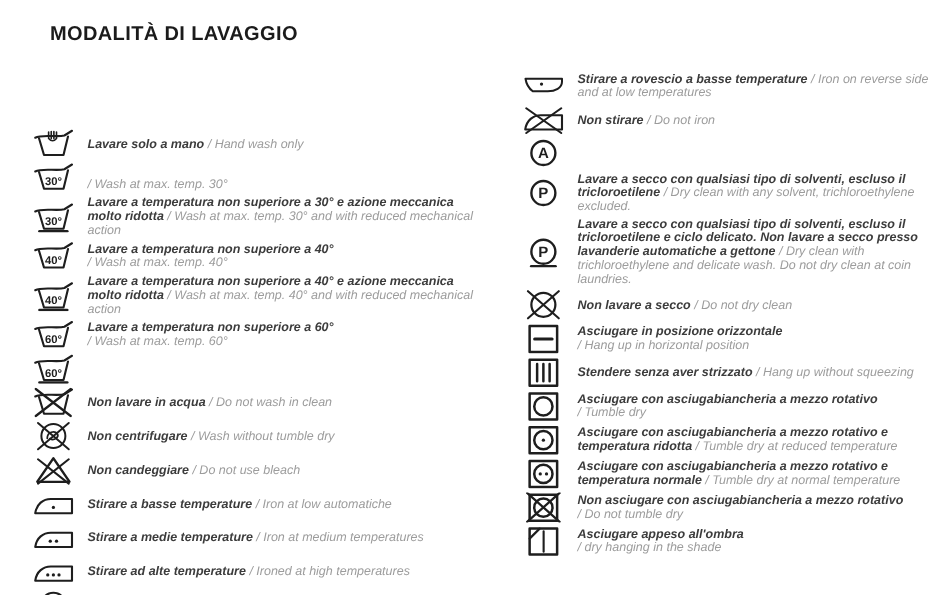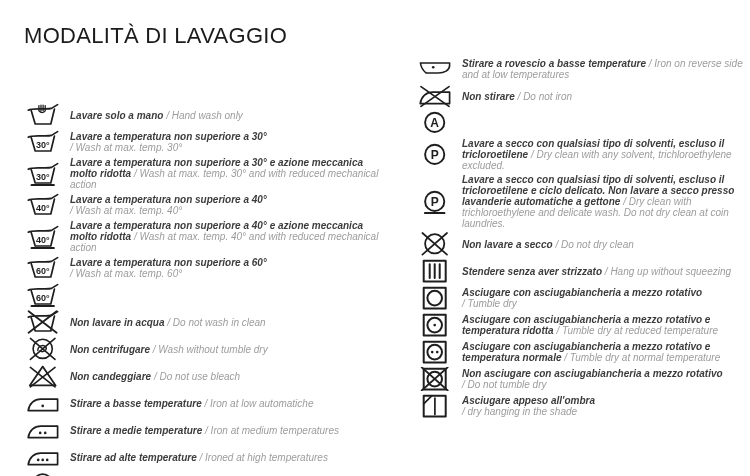--- a/index.html
+++ b/index.html
@@ -2,22 +2,22 @@
 <html><head>
 <meta charset="utf-8">
 <style>
   html,body{margin:0;padding:0;}
   body{
     width:750px;height:476px;background:#ffffff;
     font-family:"Liberation Sans", sans-serif;
     position:relative;overflow:hidden;color:#3c3c3c;
   }
   .page-title{
-    position:absolute;left:24px;top:8px;
-    font-size:22px;font-weight:normal;color:#1b1b1b;letter-spacing:.3px;
+    position:absolute;left:40px;top:8px;
+    font-size:16px;font-weight:bold;color:#1b1b1b;letter-spacing:.3px;
   }
   .col{position:absolute;top:57px;}
   #col-left{left:27px;width:352px;margin-top:46px;}
   #col-right{left:419px;width:324px;}
   .row{display:flex;align-items:center;margin-bottom:3px;min-height:24px;}
   .icon{flex:0 0 32px;margin-right:11px;line-height:0;}
   .txt{margin:0;font-size:10px;line-height:11px;font-style:italic;color:#3c3c3c;}
   .it{font-weight:bold;}
   .en{color:#9c9c9c;font-weight:normal;}
 </style>
@@ -33,21 +33,21 @@
           <path d="M11.9 2.6 V7.8 M14 2.2 V7.8 M16.1 2.2 V7.8 M18.2 2.6 V7.8 M11.9 7.8 Q15.1 11.4, 18.2 7.8" stroke-width="1.3"></path>
         </svg></span>
       <p class="txt"><span class="it">Lavare solo a mano</span> <span class="en">/ Hand wash only</span></p>
     </div>
     <div class="row">
       <span class="icon"><svg width="32" height="24" viewBox="0 0 32 24" fill="none" stroke="#1e1e1e" stroke-linecap="round" stroke-linejoin="round" stroke-width="1.7">
           <path d="M1.2 7.2 C6.5 4.2, 18.5 7, 24.5 5.4 L30.6 1.6"></path>
           <path d="M4.2 7.6 L8.2 21 L23.8 21 L27.4 6.2"></path>
           <text x="15.8" y="18.4" text-anchor="middle" font-size="9" font-weight="bold" font-style="normal" fill="#1e1e1e" stroke="none">30°</text>
         </svg></span>
-      <p class="txt"><span class="it">Lavare a temperatura non superiore a 30°</span><br><span class="en">/ Wash at max. temp. 30°</span></p>
+      <p class="txt"><br><span class="en">/ Wash at max. temp. 30°</span></p>
     </div>
     <div class="row">
       <span class="icon"><svg width="32" height="24" viewBox="0 0 32 24" fill="none" stroke="#1e1e1e" stroke-linecap="round" stroke-linejoin="round" stroke-width="1.7">
           <path d="M1.2 7.2 C6.5 4.2, 18.5 7, 24.5 5.4 L30.6 1.6"></path>
           <path d="M4.2 7.6 L8.2 21 L23.8 21 L27.4 6.2"></path>
           <text x="15.8" y="18.4" text-anchor="middle" font-size="9" font-weight="bold" font-style="normal" fill="#1e1e1e" stroke="none">30°</text>
           <path d="M4.6 23 H26.8" stroke-width="2.1"></path>
         </svg></span>
       <p class="txt"><span class="it">Lavare a temperatura non superiore a 30° e azione meccanica molto ridotta</span> <span class="en">/ Wash at max. temp. 30° and with reduced mechanical action</span></p>
     </div>
@@ -178,20 +178,27 @@
     <div class="row">
       <span class="icon"><svg width="32" height="24" viewBox="0 0 32 24" fill="none" stroke="#1e1e1e" stroke-linecap="round" stroke-linejoin="round" stroke-width="1.7">
           <circle cx="15.7" cy="11.8" r="9.6" stroke-width="1.8"></circle>
           <path d="M3.4 1 L28 22.6 M28 1 L3.4 22.6" stroke-width="1.7"></path>
         </svg></span>
       <p class="txt"><span class="it">Non lavare a secco</span> <span class="en">/ Do not dry clean</span></p>
     </div>
     <div class="row">
       <span class="icon"><svg width="32" height="24" viewBox="0 0 32 24" fill="none" stroke="#1e1e1e" stroke-linecap="round" stroke-linejoin="round" stroke-width="1.7">
           <rect x="4.7" y="1.7" width="22" height="20.8" stroke-width="2"></rect>
+          <path d="M8.7 12.1 H22.7" stroke-width="2.4"></path>
+        </svg></span>
+      <p class="txt"><span class="it">Asciugare in posizione orizzontale</span><br><span class="en">/ Hang up in horizontal position</span></p>
+    </div>
+    <div class="row">
+      <span class="icon"><svg width="32" height="24" viewBox="0 0 32 24" fill="none" stroke="#1e1e1e" stroke-linecap="round" stroke-linejoin="round" stroke-width="1.7">
+          <rect x="4.7" y="1.7" width="22" height="20.8" stroke-width="2"></rect>
           <path d="M10.7 5.2 V19 M15.7 5.2 V19 M20.7 5.2 V19" stroke-width="2"></path>
         </svg></span>
       <p class="txt"><span class="it">Stendere senza aver strizzato</span> <span class="en">/ Hang up without squeezing</span></p>
     </div>
     <div class="row">
       <span class="icon"><svg width="32" height="24" viewBox="0 0 32 24" fill="none" stroke="#1e1e1e" stroke-linecap="round" stroke-linejoin="round" stroke-width="1.7">
           <rect x="4.7" y="1.7" width="22" height="20.8" stroke-width="2"></rect>
           <circle cx="15.7" cy="12.1" r="7.3" stroke-width="2"></circle>
         </svg></span>
       <p class="txt"><span class="it">Asciugare con asciugabiancheria a mezzo rotativo</span><br><span class="en">/ Tumble dry</span></p>

